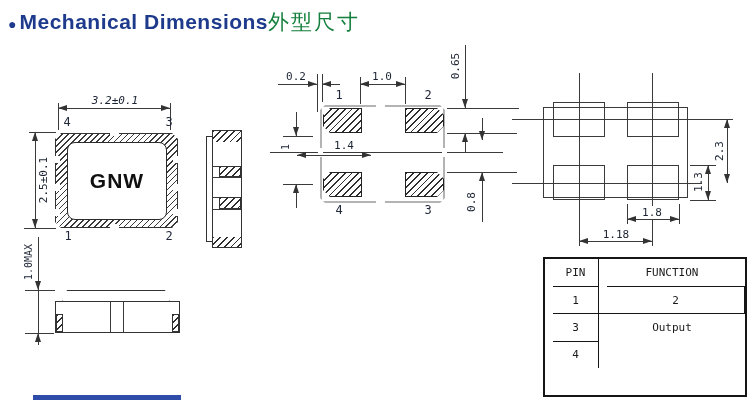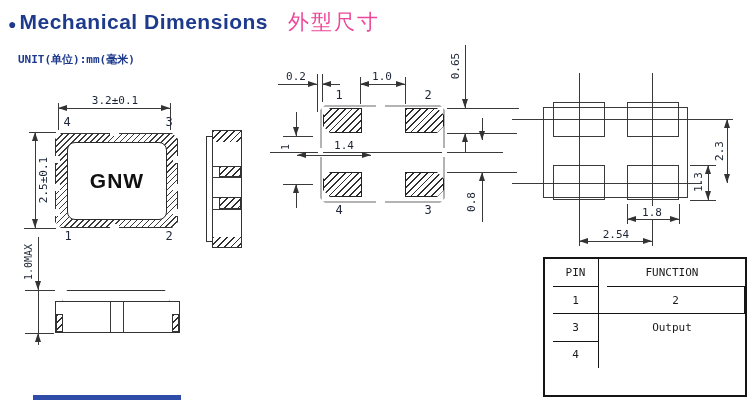--- a/index.html
+++ b/index.html
@@ -18,21 +18,21 @@
   .arr.left  { border-top:3px solid transparent; border-bottom:3px solid transparent; border-right:9px solid #333; }
   .arr.right { border-top:3px solid transparent; border-bottom:3px solid transparent; border-left:9px solid #333; }
   .hatch  { background:repeating-linear-gradient(135deg,#2e2e2e 0 1.2px,#fff 1.2px 4.8px); }
   .hatchf { background:repeating-linear-gradient(135deg,#3a3a3a 0 1.1px,#fff 1.1px 4.2px); }
   .notch { position:absolute; background:#fff; }
 
   
   .hdr { position:absolute; left:8px; top:8px; display:flex; align-items:baseline; }
   .hdr .bullet { color:#1e3a8c; font-size:14px; margin-right:3px; font-family:"Liberation Sans",sans-serif; }
   .hdr .ttl { font:bold 21px "Liberation Sans",sans-serif; color:#1e3a8c; letter-spacing:0.5px; }
-  .hdr .cn  { font:21px "Liberation Serif",serif; color:#ec4899; margin-left:20px; letter-spacing:2px; }
+  .hdr .cn  { font:21px "Liberation Serif",serif; color:#15803d; margin-left:0; letter-spacing:2px; }
   .unit { position:absolute; left:18px; top:52px; font:bold 11px "DejaVu Sans Mono",monospace; color:#1e3a8c; }
 
   
   .pkgA { position:absolute; left:55px; top:133px; width:123px; height:95px; border:1px solid #333;
           clip-path:polygon(6px 0,calc(100% - 6px) 0,100% 6px,100% calc(100% - 6px),calc(100% - 6px) 100%,6px 100%,0 calc(100% - 6px),0 6px); }
   .lidA { position:absolute; left:67px; top:142px; width:100px; height:78px; background:#fff;
           border:1.5px solid #2b2b2b; border-radius:8px; display:flex; align-items:center; justify-content:center; }
   .lidA .mark { font:bold 21px "Liberation Sans",sans-serif; color:#101010; letter-spacing:1px; }
   .pinlbl { position:absolute; width:14px; text-align:center; font:12px "DejaVu Sans Mono",monospace; color:#20283a; }
 
@@ -70,24 +70,23 @@
 </head>
 <body>
 
 <div id="canvas">
 
   <div class="hdr">
     <span class="bullet">●</span>
     <span class="ttl">Mechanical Dimensions</span>
     <span class="cn">外型尺寸</span>
   </div>
-  <div class="unit">UNIT(单位):mm(毫米)</div>
-
-  <div>
-    <div class="dimtxt" style="left:80px;top:94px;width:70px;">3.2±0.1</div>
+
+  <div>
+    <div class="dimtxt" style="left:80px;top:94px;width:70px;font-style:italic;">3.2±0.1</div>
     <div class="ln" style="left:58px;top:108px;width:112px;height:1px;"></div>
     <div class="arr left" style="left:58px;top:105px;"></div>
     <div class="arr right" style="left:161px;top:105px;"></div>
     <div class="ln" style="left:58px;top:103px;width:1px;height:27px;"></div>
     <div class="ln" style="left:170px;top:103px;width:1px;height:27px;"></div>
 
     <div class="pinlbl" style="left:60px;top:115px;">4</div>
     <div class="pinlbl" style="left:162px;top:115px;">3</div>
     <div class="pinlbl" style="left:61px;top:229px;">1</div>
     <div class="pinlbl" style="left:162px;top:229px;">2</div>
@@ -211,21 +210,21 @@
     <div class="ln" style="left:690px;top:165px;width:26px;height:1px;"></div>
     <div class="ln" style="left:690px;top:200px;width:26px;height:1px;"></div>
 
     <div class="dimtxt" style="left:632px;top:206px;width:40px;background:#fff;">1.8</div>
     <div class="ln" style="left:627px;top:219px;width:52px;height:1px;"></div>
     <div class="arr left" style="left:627px;top:216px;"></div>
     <div class="arr right" style="left:670px;top:216px;"></div>
     <div class="ln" style="left:627px;top:204px;width:1px;height:20px;"></div>
     <div class="ln" style="left:679px;top:204px;width:1px;height:20px;"></div>
 
-    <div class="dimtxt" style="left:590px;top:228px;width:52px;background:#fff;">2.54</div>
+    <div class="dimtxt" style="left:590px;top:228px;width:52px;background:#fff;">1.18</div>
     <div class="ln" style="left:579px;top:241px;width:73px;height:1px;"></div>
     <div class="arr left" style="left:579px;top:238px;"></div>
     <div class="arr right" style="left:643px;top:238px;"></div>
   </div>
 
   <div>
     <div class="fv-lid"></div>
     <div class="fv-body"></div>
     <div class="fv-term hatch" style="left:56px;top:314px;"></div>
     <div class="fv-term hatch" style="left:172px;top:314px;"></div>

